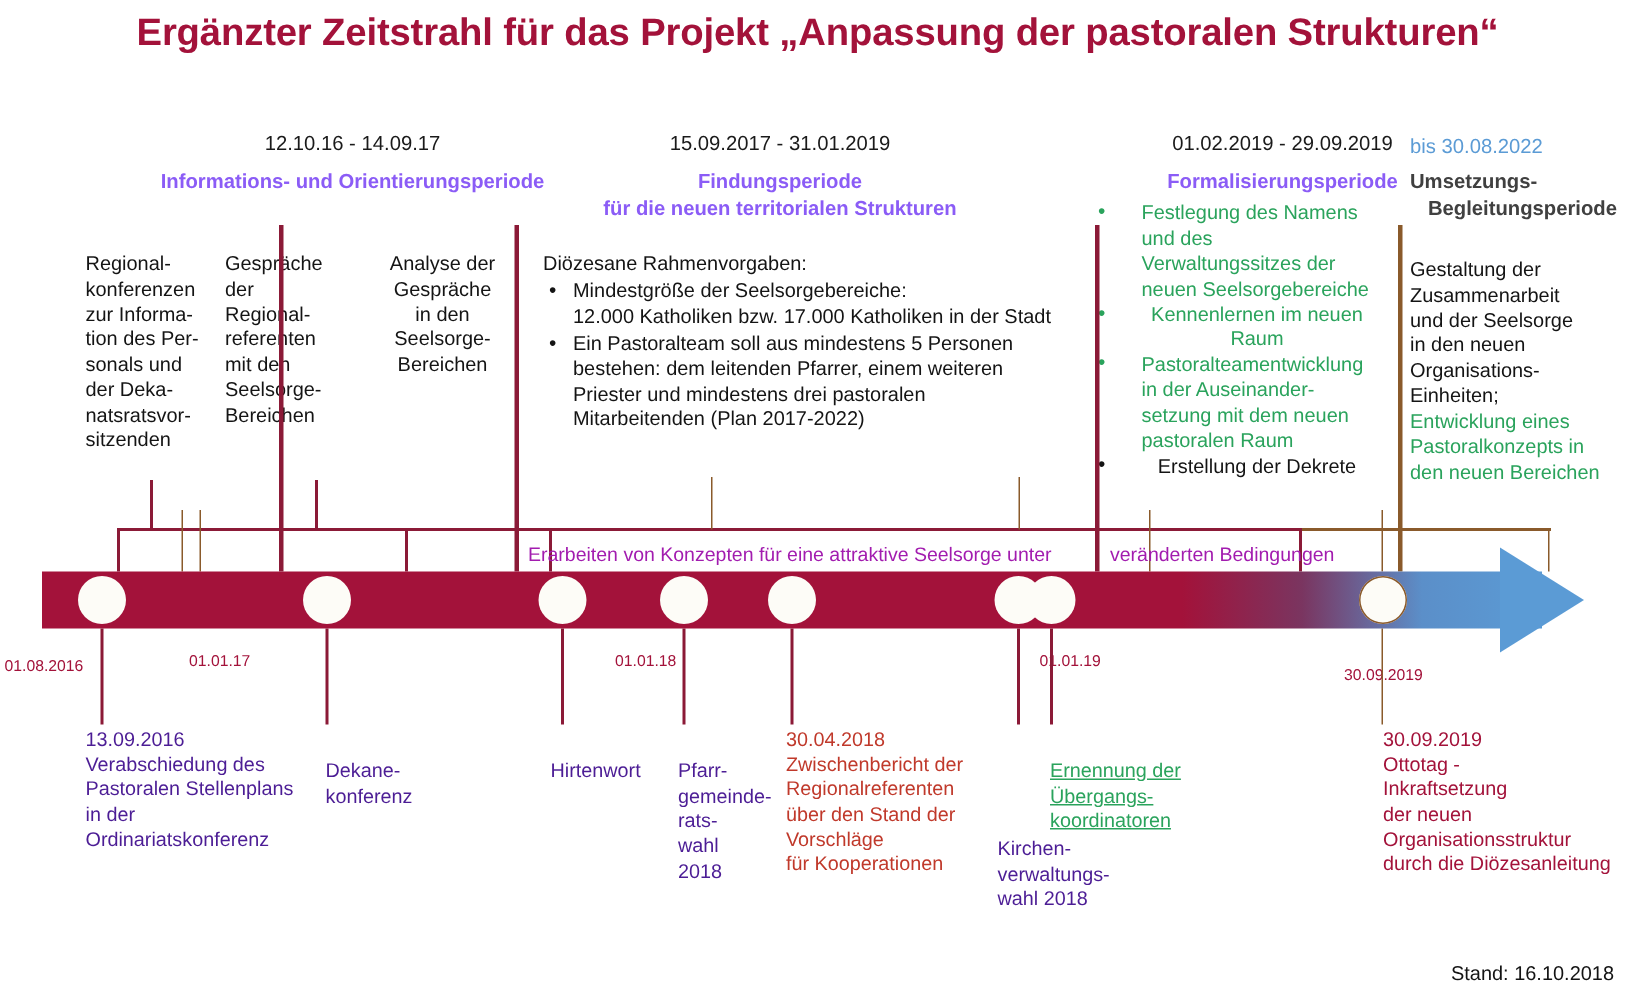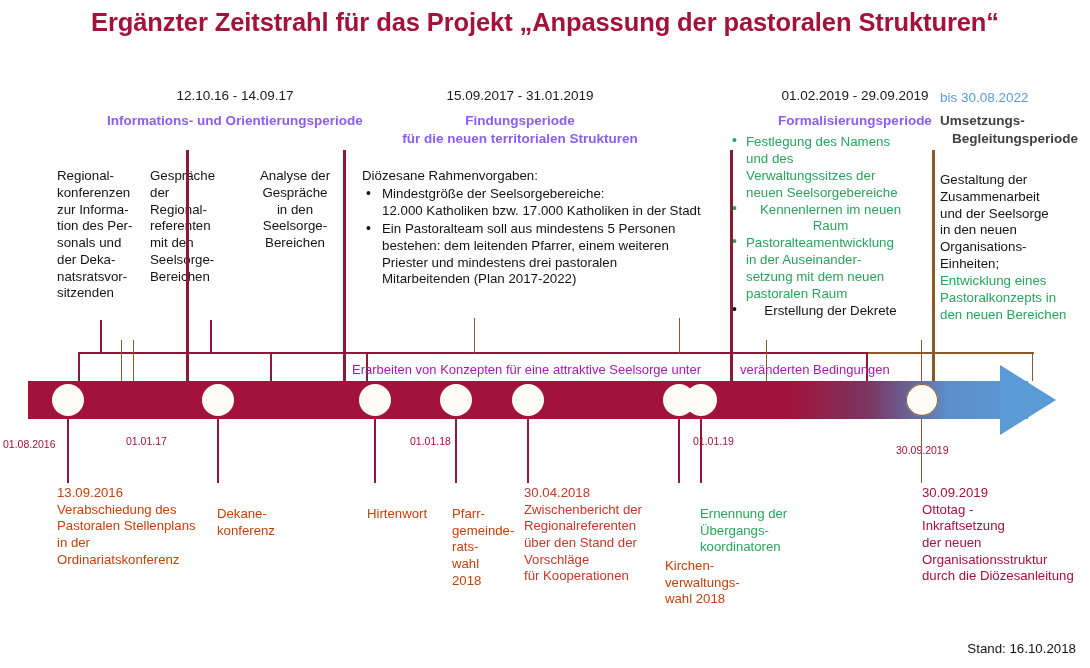--- a/index.html
+++ b/index.html
@@ -43,21 +43,21 @@
   
   .bullets{font-size:13.3px;line-height:1.27;color:#141414;}
   .bullets .bl{position:relative;padding-left:20px;margin-top:1px;}
   .bullets .bl:before{
     content:"\2022";position:absolute;left:4px;top:-1px;font-size:14px;color:#141414;
   }
   .plain{font-size:13.3px;line-height:1.27;color:#141414;}
 
   
   .fbul{font-size:13.3px;line-height:1.27;}
-  .fbul .bl{position:relative;padding-left:16px;margin-top:0px;}
+  .fbul .bl{position:relative;padding-left:31px;margin-top:0px;}
   .fbul .bl:before{
     content:"\2022";position:absolute;left:2px;top:-2px;font-size:14px;
   }
   .fbul .bl.g{color:#2aa35c;}
   .fbul .bl.g:before{color:#2aa35c;}
   .fbul .bl.k{color:#141414;}
   .fbul .bl.k:before{color:#141414;}
 
   
   #bar{
@@ -87,21 +87,21 @@
 
   
   .bardate{font-size:10.5px;color:#a3123a;white-space:nowrap;}
 
   
   .concept{
     font-size:13px;color:#a21caf;white-space:nowrap;
   }
 
   
-  .ev{font-size:13.2px;line-height:1.26;color:#c2410c;}
+  .ev{font-size:13.2px;line-height:1.26;color:#4c1d95;}
   .ev.red{color:#c0392b;}
   .ev.green{color:#2aa35c;}
   .ev.darkred{color:#a3123a;}
 
   #stand{
     right:14px;bottom:12px;font-size:13.3px;color:#141414;white-space:nowrap;
   }
 </style>
 </head>
 <body>
@@ -251,21 +251,21 @@
 wahl
 2018</div>
 
   <div class="abs ev red" style="left:524px;top:485px;width:150px;white-space:pre-line;">30.04.2018
 Zwischenbericht der
 Regionalreferenten
 über den Stand der
 Vorschläge
 für Kooperationen</div>
 
-  <div class="abs ev green" style="left:700px;top:506px;width:130px;white-space:pre-line;">Ernennung der
+  <div class="abs ev green" style="left:700px;top:506px;width:130px;white-space:pre-line;text-decoration:underline;">Ernennung der
 Übergangs-
 koordinatoren</div>
 
   <div class="abs ev" style="left:665px;top:558px;width:120px;white-space:pre-line;">Kirchen-
 verwaltungs-
 wahl 2018</div>
 
   <div class="abs ev darkred" style="left:922px;top:485px;width:168px;white-space:pre-line;">30.09.2019
 Ottotag -
 Inkraftsetzung

